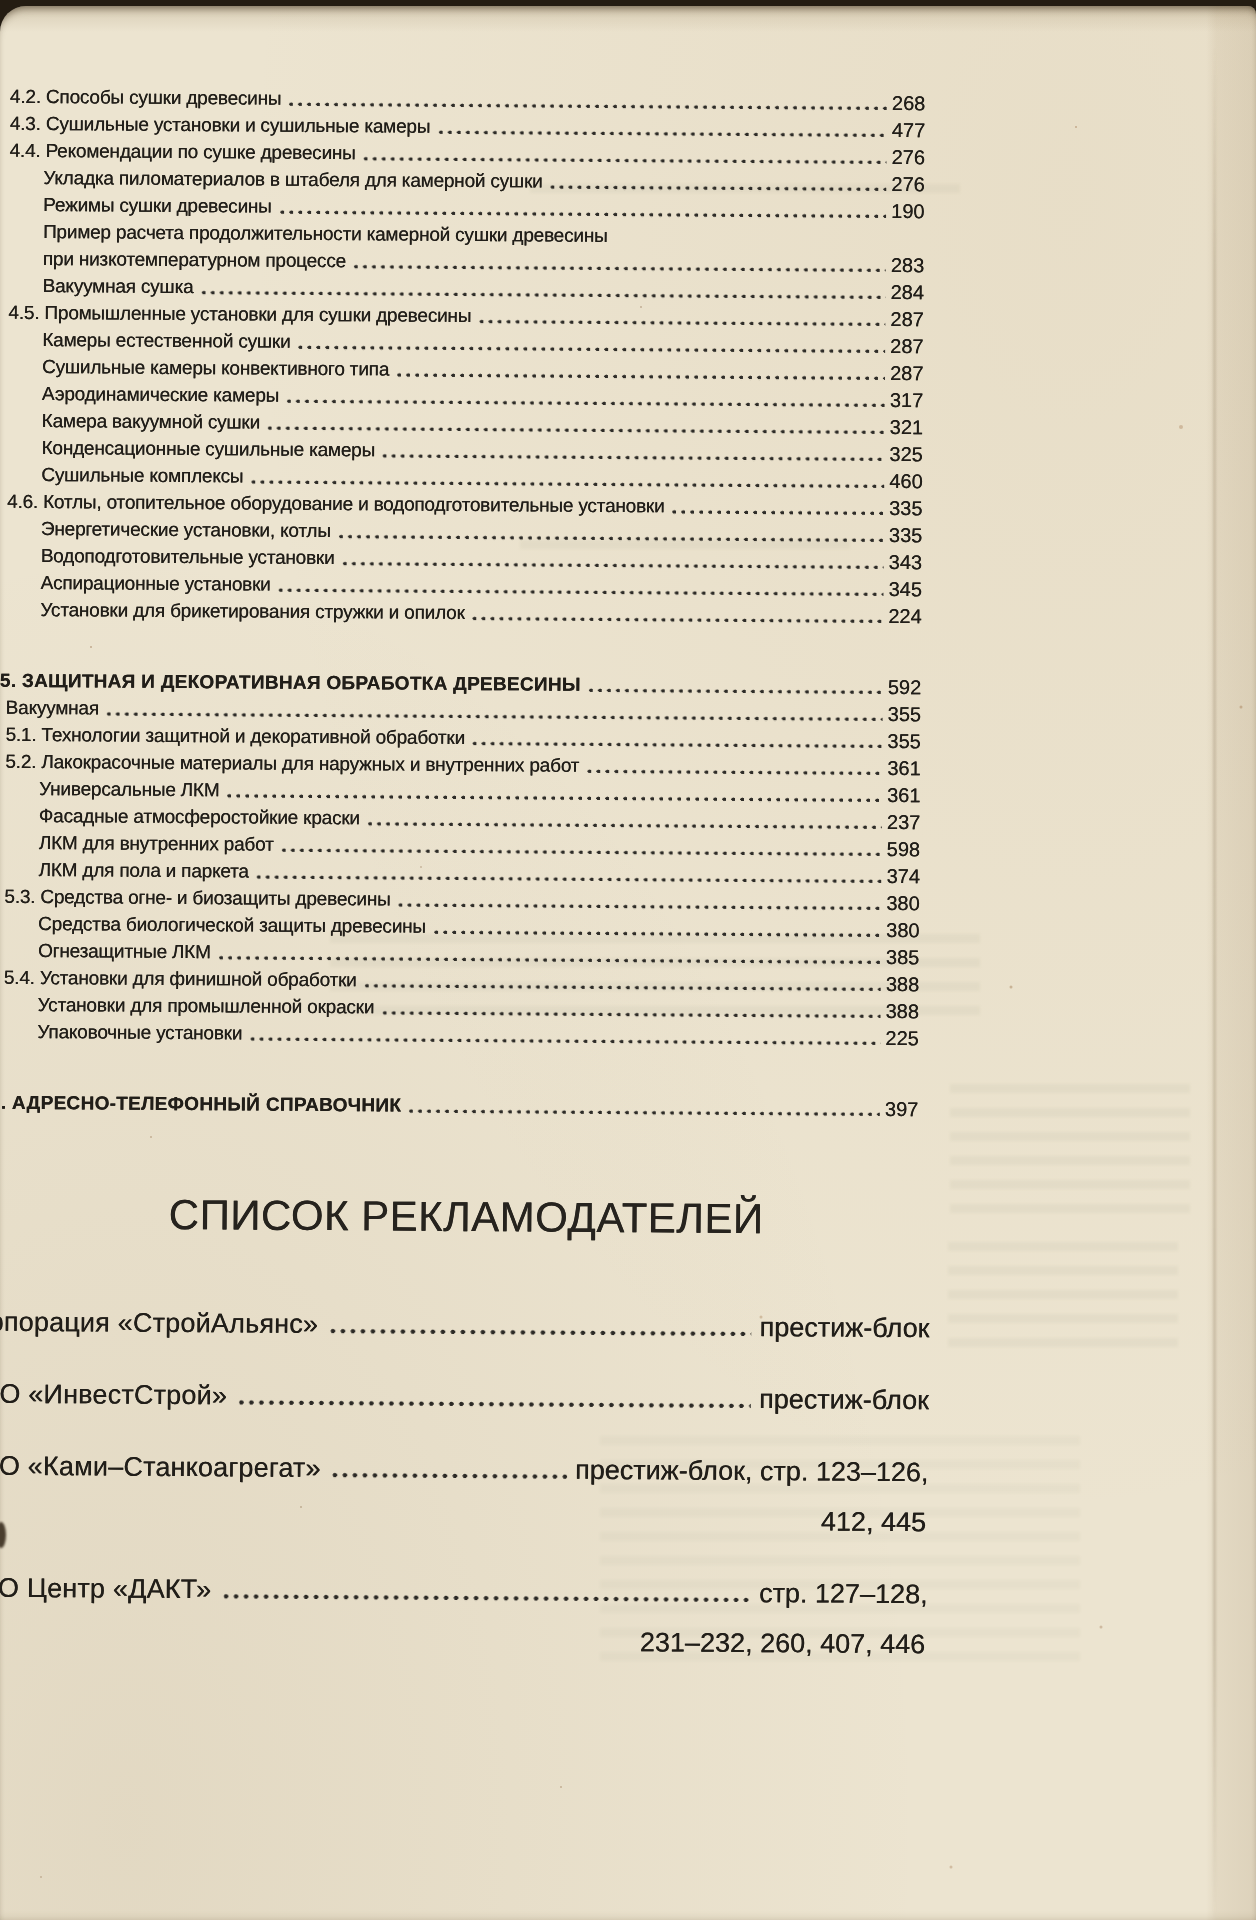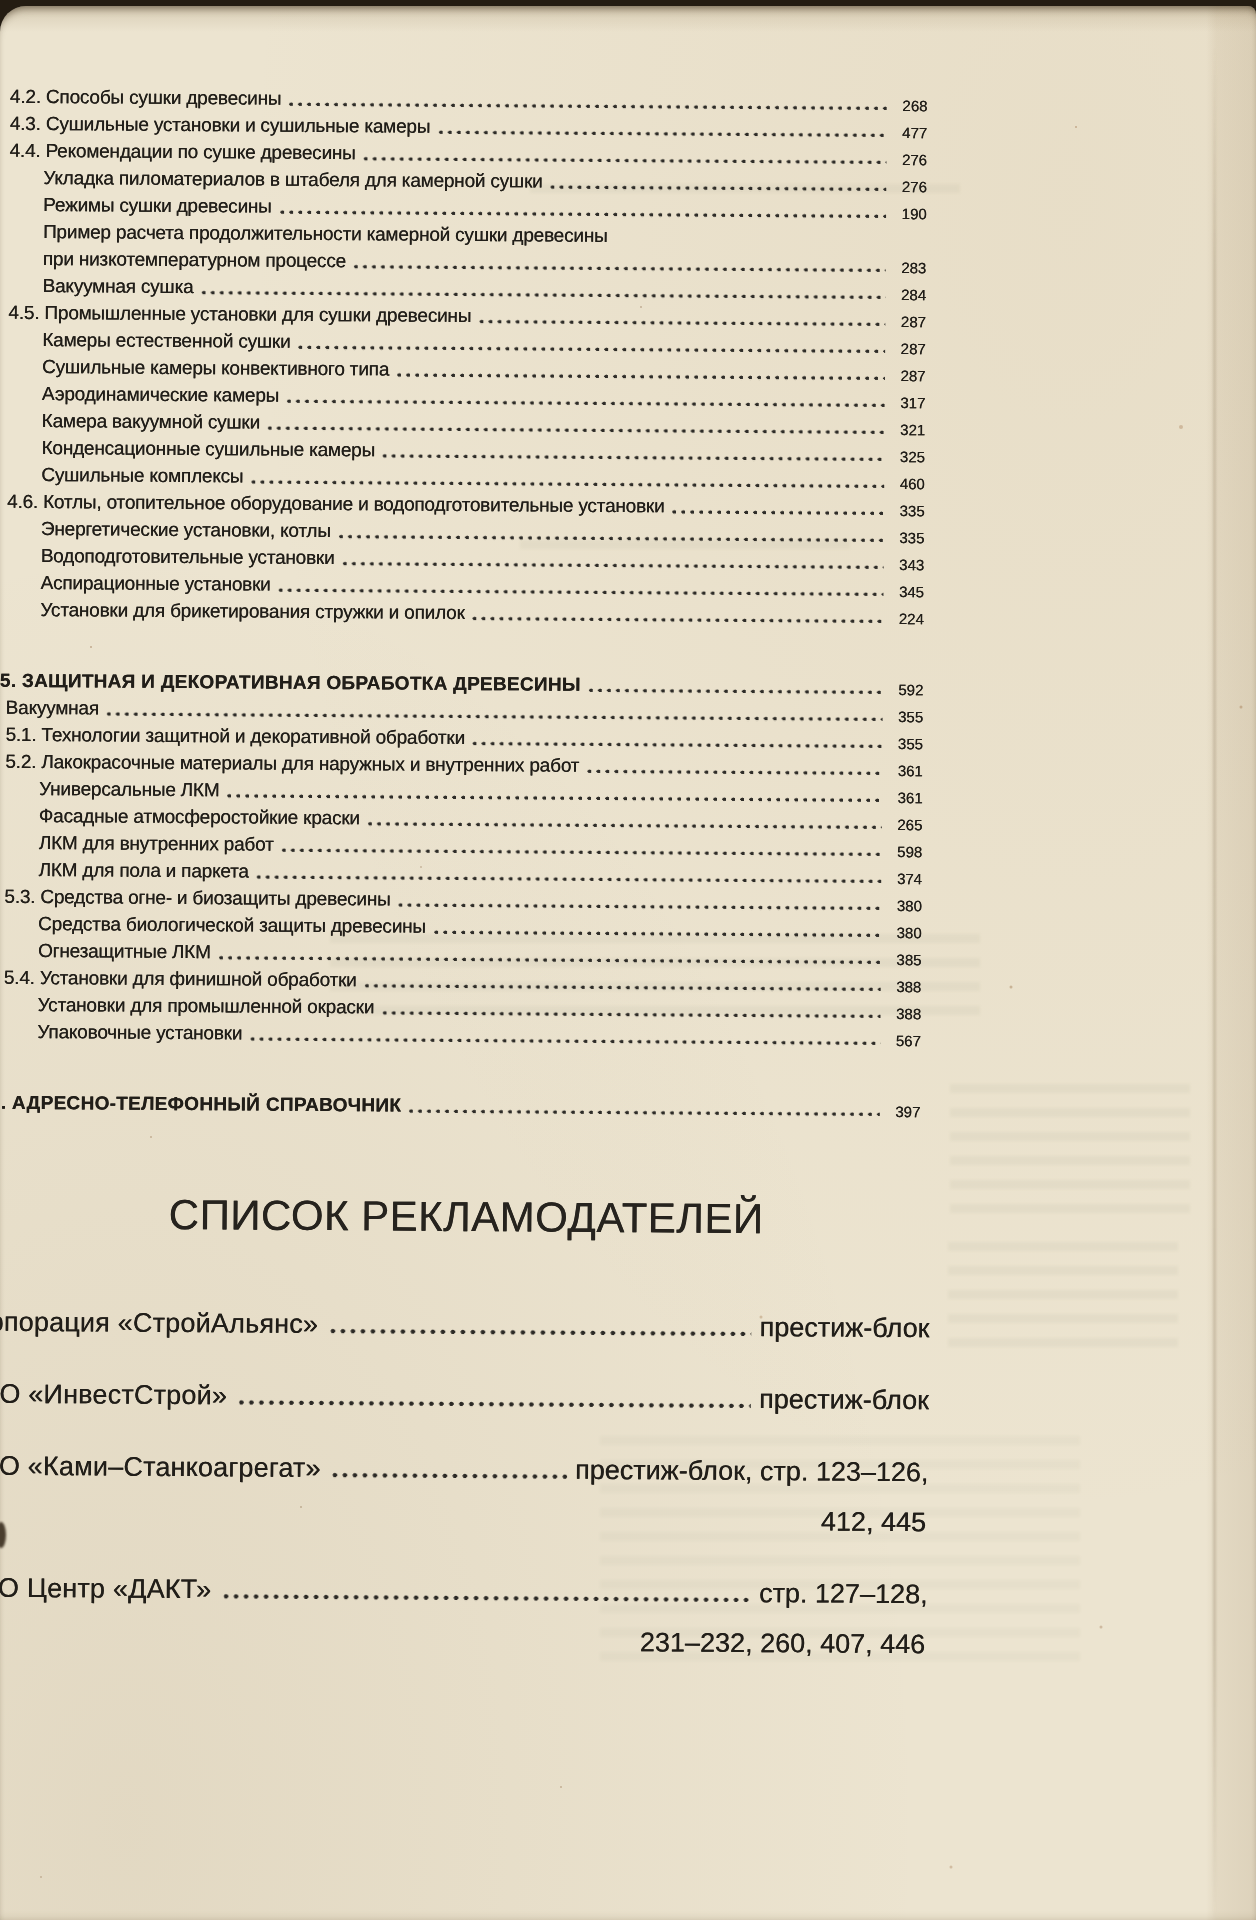--- a/index.html
+++ b/index.html
@@ -49,21 +49,21 @@
     position:absolute;top:75px;left:10px;width:928px;
     transform:rotate(0.4deg);transform-origin:20px 0;
     color:#211e19;
   }
   .toc-row{display:flex;align-items:flex-end;height:27px;}
   .toc-label{white-space:nowrap;font-size:19px;line-height:1.1;letter-spacing:-.2px;
     text-shadow:.25px 0 0 currentColor;}
   .leader{flex:1;height:5px;margin:0 5px 3px 8px;
     background-image:radial-gradient(circle at 2.2px 2.4px, #2e2c28 1.7px, rgba(46,44,40,0) 2.05px);
     background-size:9px 5px;background-repeat:repeat-x;background-position:0 0;}
-  .pagenum{font-size:15px;line-height:1.1;min-width:46px;text-align:center;
+  .pagenum{font-size:20px;line-height:1.1;min-width:46px;text-align:left;
     text-shadow:.25px 0 0 currentColor;}
   .toc-row.indent{padding-left:34px;}
   .toc-row.bold .toc-label{font-weight:bold;letter-spacing:.3px;}
   .toc-row.gap{margin-top:44px;}
   .toc-row.bold:not(:last-child){margin-left:-6px;}
   .toc-row:last-child{margin-left:-13px;}
 
   .ads-heading{
     margin-top:74px;text-align:center;font-size:42px;line-height:52px;
     letter-spacing:.5px;color:#26231e;white-space:nowrap;
@@ -215,21 +215,21 @@
           <span class="pagenum">361</span>
         </div>
         <div class="toc-row indent">
           <span class="toc-label">Универсальные ЛКМ</span>
           <span class="leader"></span>
           <span class="pagenum">361</span>
         </div>
         <div class="toc-row indent">
           <span class="toc-label">Фасадные атмосферостойкие краски</span>
           <span class="leader"></span>
-          <span class="pagenum">265</span>
+          <span class="pagenum">237</span>
         </div>
         <div class="toc-row indent">
           <span class="toc-label">ЛКМ для внутренних работ</span>
           <span class="leader"></span>
           <span class="pagenum">598</span>
         </div>
         <div class="toc-row indent">
           <span class="toc-label">ЛКМ для пола и паркета</span>
           <span class="leader"></span>
           <span class="pagenum">374</span>
@@ -255,21 +255,21 @@
           <span class="pagenum">388</span>
         </div>
         <div class="toc-row indent">
           <span class="toc-label">Установки для промышленной окраски</span>
           <span class="leader"></span>
           <span class="pagenum">388</span>
         </div>
         <div class="toc-row indent">
           <span class="toc-label">Упаковочные установки</span>
           <span class="leader"></span>
-          <span class="pagenum">567</span>
+          <span class="pagenum">225</span>
         </div>
         <div class="toc-row bold gap">
           <span class="toc-label">6. АДРЕСНО-ТЕЛЕФОННЫЙ СПРАВОЧНИК</span>
           <span class="leader"></span>
           <span class="pagenum">397</span>
         </div>
       </div>
     <div class="ads-heading">СПИСОК РЕКЛАМОДАТЕЛЕЙ</div>
     <div class="ads">
         <div class="ad">

